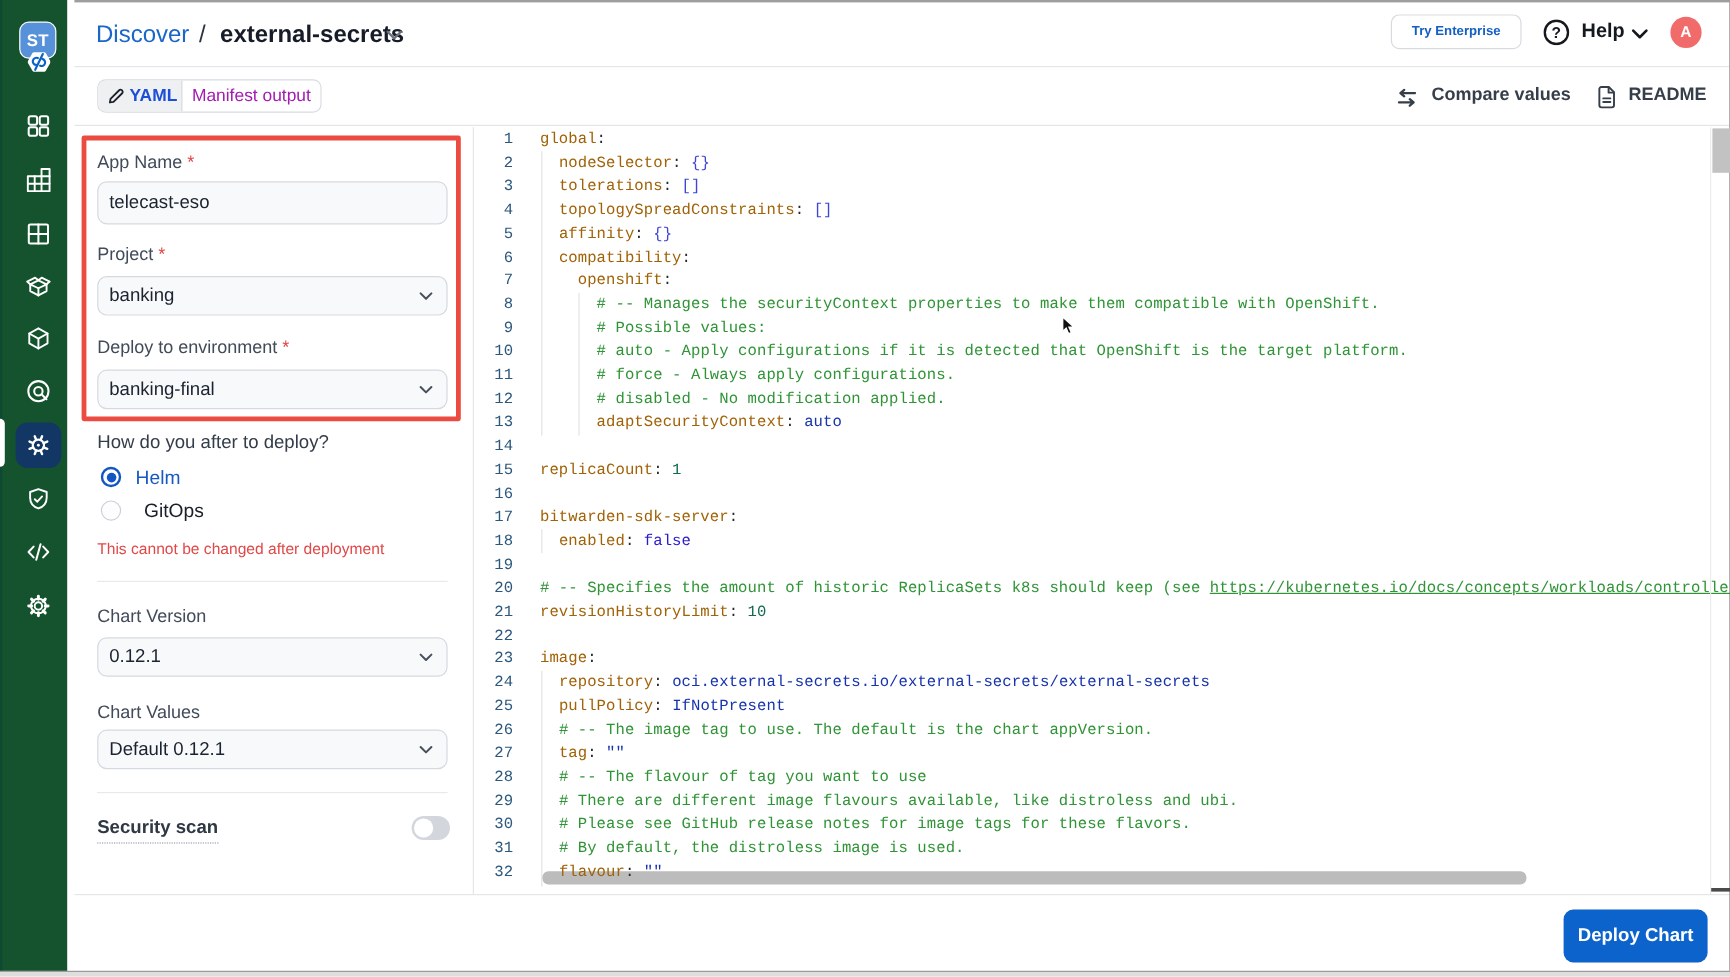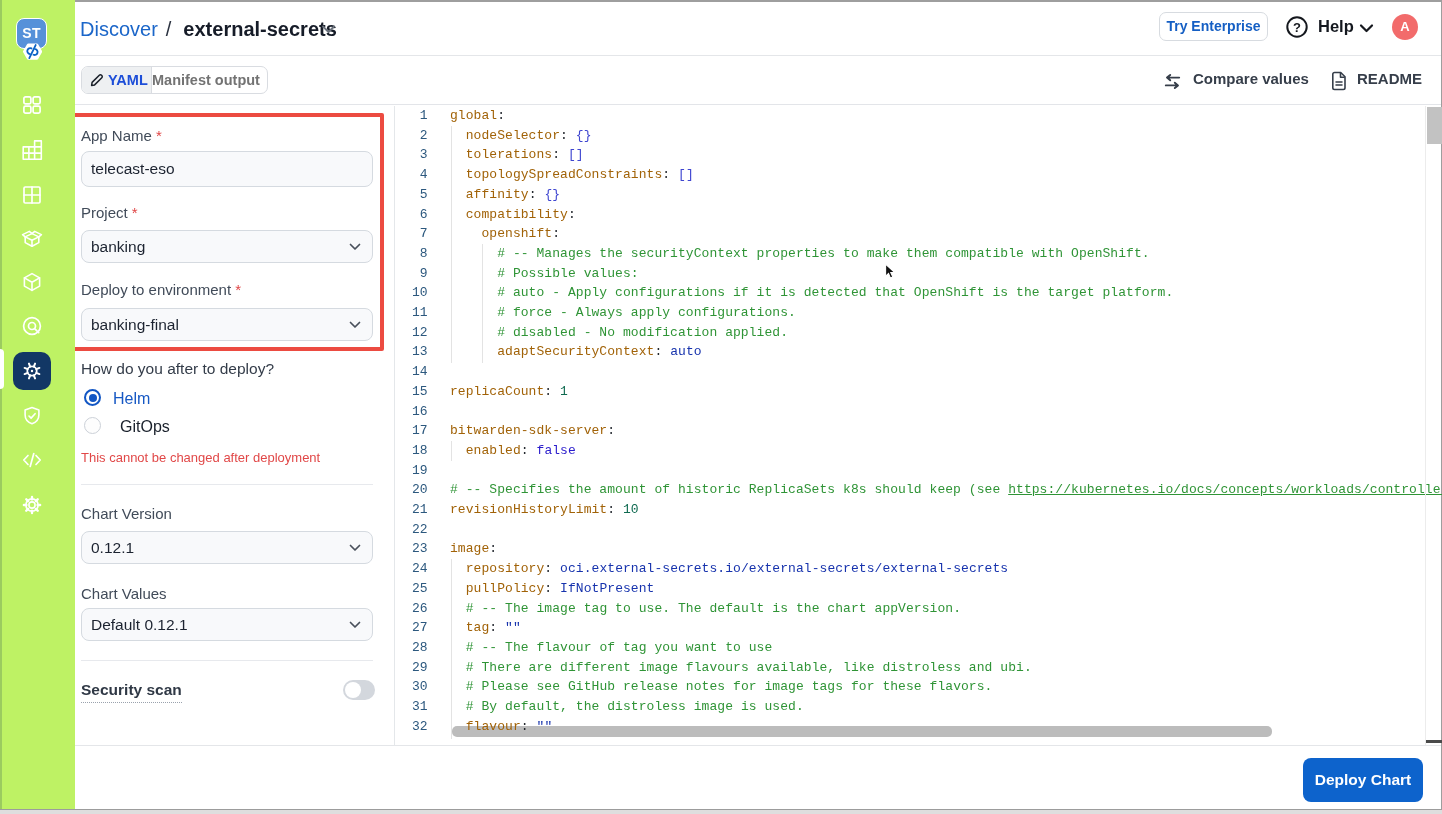--- a/index.html
+++ b/index.html
@@ -1,41 +1,41 @@
 <!DOCTYPE html>
 <html><head><meta charset="utf-8"><style>
 *{margin:0;padding:0;box-sizing:border-box}
 html,body{width:1442px;height:814px;overflow:hidden;background:#fff;
   font-family:"Liberation Sans",sans-serif;position:relative}
 .abs{position:absolute}
 
-#sidebar{position:absolute;left:0;top:0;width:75px;height:809px;background:#bef264;box-shadow:inset 2px 0 0 rgba(0,30,70,.18)}
+#sidebar{position:absolute;left:0;top:0;width:56px;height:809px;background:#14532d;box-shadow:inset 2px 0 0 rgba(0,30,70,.18)}
 #logo{position:absolute;left:16px;top:17.5px;width:31px;height:31px;border:1.6px solid #fff;
   border-radius:8px;background:#5691d9;color:#fff;font-weight:700;font-size:14px;
   text-align:center;line-height:28px;letter-spacing:.2px}
 .sic{position:absolute;left:21px;width:22px;height:22px}
 #activebg{position:absolute;left:13px;top:352px;width:38px;height:38px;border-radius:10px;background:#123765}
 #activebar{position:absolute;left:0;top:349px;width:4px;height:40px;background:#fff;border-radius:0 4px 4px 0}
 
 #header{position:absolute;left:62px;top:0;width:1380px;height:56px;background:#fff;border-bottom:1px solid #e4e6e9}
 #crumb{position:absolute;left:80px;top:18px;font-size:20px;color:#1d2433}
 #crumb a{color:#1b66c9;text-decoration:none}
 #crumb b{font-weight:700;color:#161c28}
 #tryent{position:absolute;left:1159px;top:12px;width:109px;height:29px;border:1px solid #d7dbe0;
-  border-radius:7px;background:#fff;color:#155fc4;font-weight:700;font-size:14px;text-align:center;line-height:27px}
+  border-radius:7px;background:#fff;color:#155fc4;font-weight:700;font-size:11px;text-align:center;line-height:27px}
 #helptx{position:absolute;left:1318px;top:17px;font-size:16.5px;font-weight:600;color:#14181f}
 #avatar{position:absolute;left:1392px;top:14px;width:26px;height:26px;border-radius:50%;background:#f26b6b;
   color:#fff;font-size:13px;font-weight:700;text-align:center;line-height:26px}
 
 #toolbar{position:absolute;left:62px;top:57px;width:1380px;height:48px;background:#fff;border-bottom:1px solid #e3e5e9}
 #tabs{position:absolute;left:81px;top:66px;height:28px;border:1px solid #d9dce1;border-radius:7px;
   display:flex;overflow:hidden;background:#fff}
 #tab1{width:70px;background:#eef0f2;border-right:1px solid #d9dce1;color:#1d4ed8;font-weight:700;
   font-size:14.5px;line-height:27px;padding-left:26px;position:relative}
-#tab2{width:115px;color:#737373;font-weight:700;font-size:14.5px;line-height:27px;}
+#tab2{width:115px;color:#a21caf;font-weight:400;font-size:14.5px;line-height:27px;text-align:center}
 .tbtn{position:absolute;top:70px;font-size:15px;font-weight:600;color:#363e4a}
 
 #panel{position:absolute;left:62px;top:106px;width:333px;height:639px;background:#fff;border-right:1px solid #e4e7ea}
 #redrect{position:absolute;left:68px;top:113px;width:316px;height:238px;border:4px solid #ec4b41;border-radius:2px}
 .lbl{position:absolute;left:81px;font-size:15px;color:#414b59}
 .lbl s{color:#e04545;text-decoration:none}
 .inp{position:absolute;left:81px;width:292px;background:#f8f9fb;border:1px solid #d5dae0;border-radius:8px;
   font-size:15.5px;color:#1c2330;padding-left:9px}
 .chev{position:absolute;width:14px;height:14px}
 .divl{position:absolute;left:81px;width:292px;height:1px;background:#e7e9ed}

